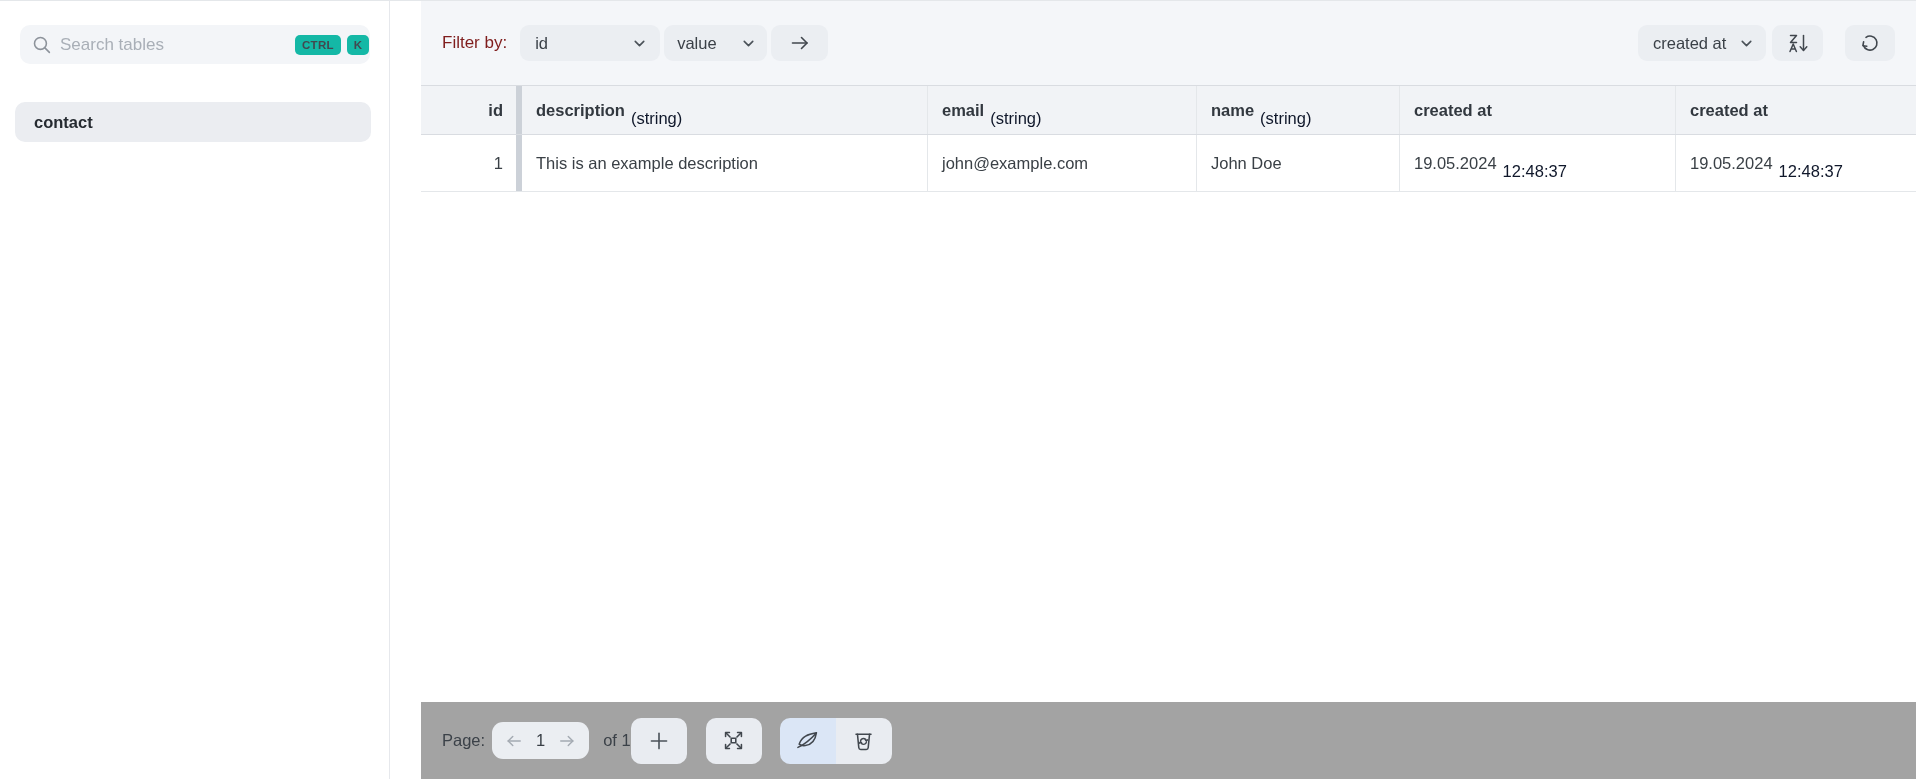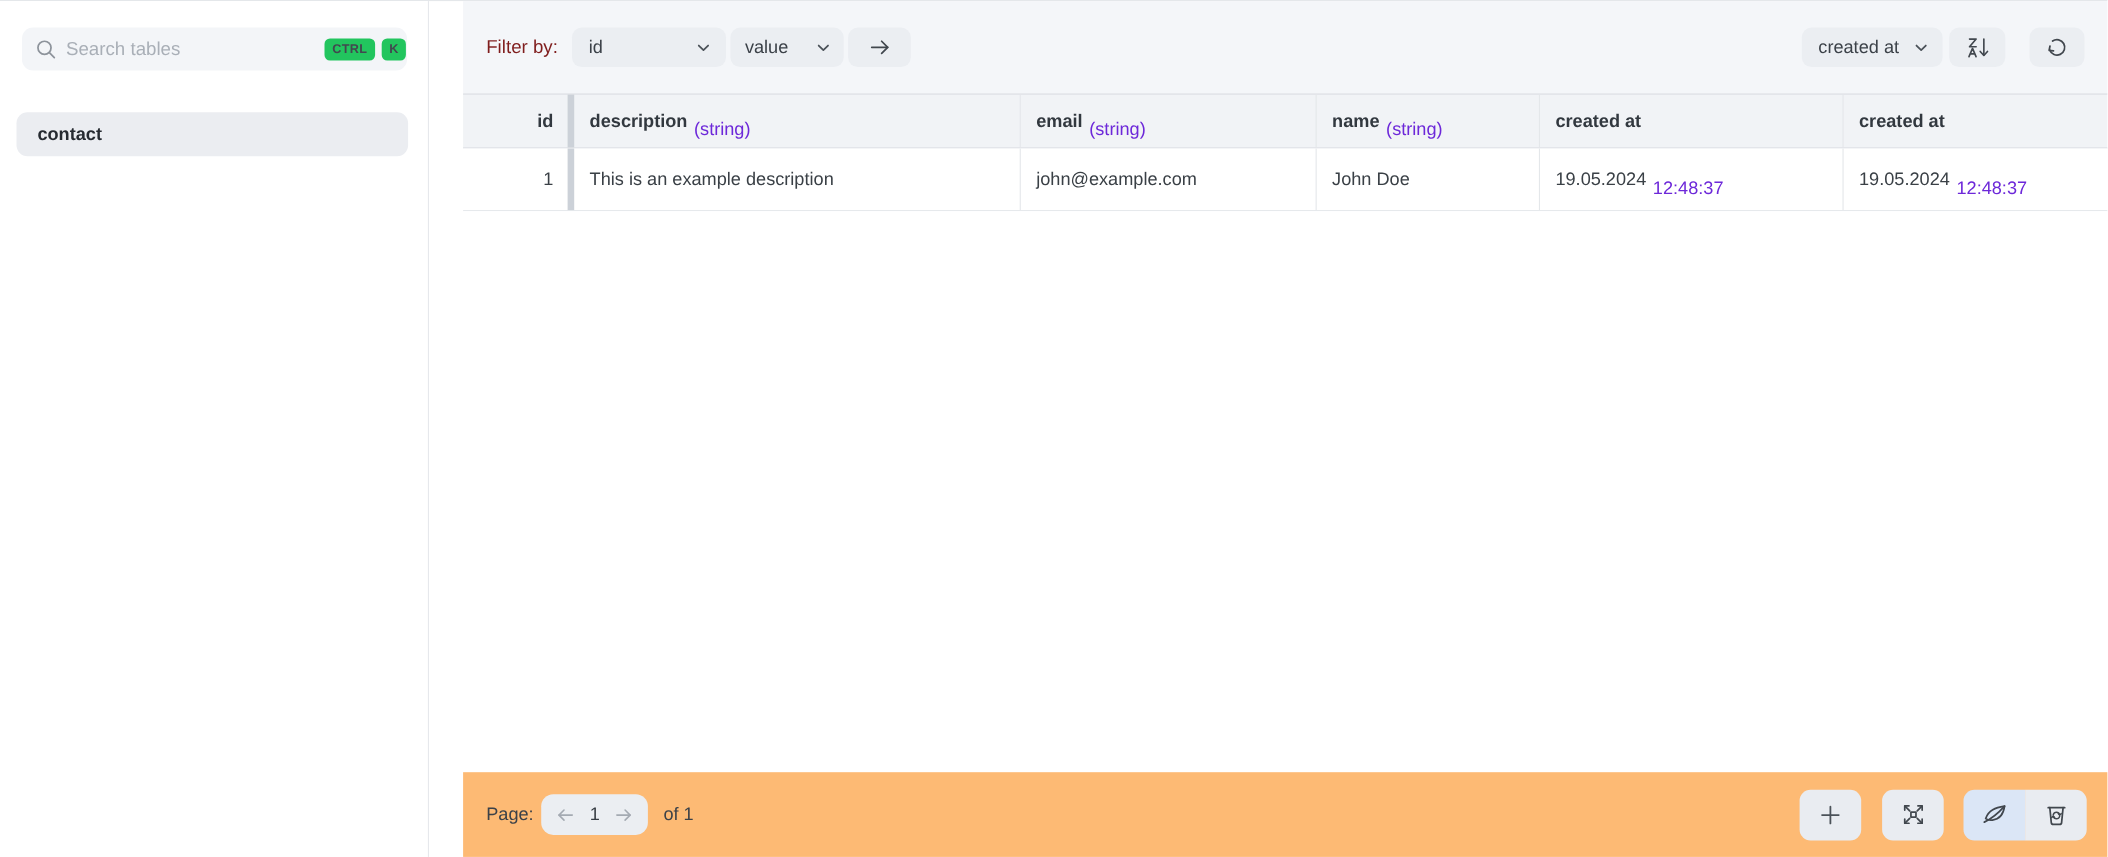--- a/index.html
+++ b/index.html
@@ -8,21 +8,21 @@
   .app { display:flex; width:1916px; height:779px; border-top:1px solid #e4e7ea;gap:31px; }
 
   
   .sidebar { width:390px; height:100%; background:#fff; border-right:1px solid #e6e8ec; flex:0 0 390px; }
   .search-box { margin:24px 19px 0 20px; height:39px; background:#f3f5f8; border-radius:10px;
                 display:flex; align-items:center; padding:0 9px 0 11px; }
   .search-box svg { flex:0 0 auto; }
   .search-input { flex:1; border:none; outline:none; background:transparent; font-size:17px;
                   padding:0 8px; color:#383e45; font-family:"Liberation Sans", sans-serif; }
   .search-input::placeholder { color:#a9afb7; }
-  .kbd { background:#22c55e; color:#42484f; border-radius:5px; font-size:11.5px; font-weight:600;
+  .kbd { background:#14b8a6; color:#42484f; border-radius:5px; font-size:11.5px; font-weight:600;
          padding:4px 7px; margin-left:6px; letter-spacing:.3px; }
   .table-item { margin:38px 18px 0 15px; height:40px; background:#ebedf1; border-radius:10px;
                 display:flex; align-items:center; padding-left:19px; font-size:16.5px; font-weight:700;
                 color:#262b31; cursor:pointer; }
 
   
   .main { flex:1; display:flex; flex-direction:column; min-width:0; }
 
   
   .toolbar { height:84px; background:#f4f6f9; display:flex; align-items:center;
@@ -46,31 +46,31 @@
   .refresh-btn { width:50px; margin-left:22px; }
 
   
   .thead, .trow { display:grid; grid-template-columns:95px 6px 406px 269px 203px 276px 1fr; }
   .thead { height:50px; background:#f1f3f6; border-top:1px solid #d9dce1; border-bottom:1px solid #d9dce1; flex:0 0 50px; }
   .trow  { height:57px; background:#fff; border-bottom:1px solid #e4e7ea; flex:0 0 57px; }
   .th, .td { display:flex; align-items:center; padding:0 14px; border-right:1px solid #e4e7ea;
              font-size:16.5px; overflow:hidden; white-space:nowrap; }
   .th:last-child, .td:last-child { border-right:none; }
   .th .lbl { font-weight:700; color:#32383f; }
-  .muted { color:#6d28d9;margin-top:16px; }
+  .muted { color:#0f172a;margin-top:16px; }
   .type { margin-left:6px; }
   .cell-id { justify-content:flex-end; padding-right:13px; border-right:none; color:#383e45; }
   .col-divider { background:#ccd1d8; border:none; padding:0; cursor:col-resize; }
   .td { color:#3a4046; }
   .time { margin-left:6px; }
   .spacer { flex:1; background:#fff; }
 
   
-  .footer { height:77px; background:#fdba74; display:flex; align-items:center;
-            justify-content:space-between; padding:0 19px 0 21px; flex:0 0 77px; }
+  .footer { height:77px; background:#a3a3a3; display:flex; align-items:center;
+            padding:0 19px 0 21px; flex:0 0 77px; }
   .footer-left { display:flex; align-items:center; font-size:16.5px; color:#3b4148; }
   .page-pill { width:97px; height:37px; background:#ebeef2; border-radius:11px; margin:0 14px 0 7px;
                display:flex; align-items:center; justify-content:space-between; padding:0 12px; }
   .page-num { font-size:16.5px; color:#383e45; }
   .pill-arrow { display:flex; align-items:center; cursor:pointer; }
   .footer-right { display:flex; align-items:center; }
   .fbtn { width:56px; height:46px; background:#e9ecf1; border:none; border-radius:10px;
           display:flex; align-items:center; justify-content:center; cursor:pointer; }
   .plus-btn { margin-right:19px; }
   .expand-btn { margin-right:18px; }

